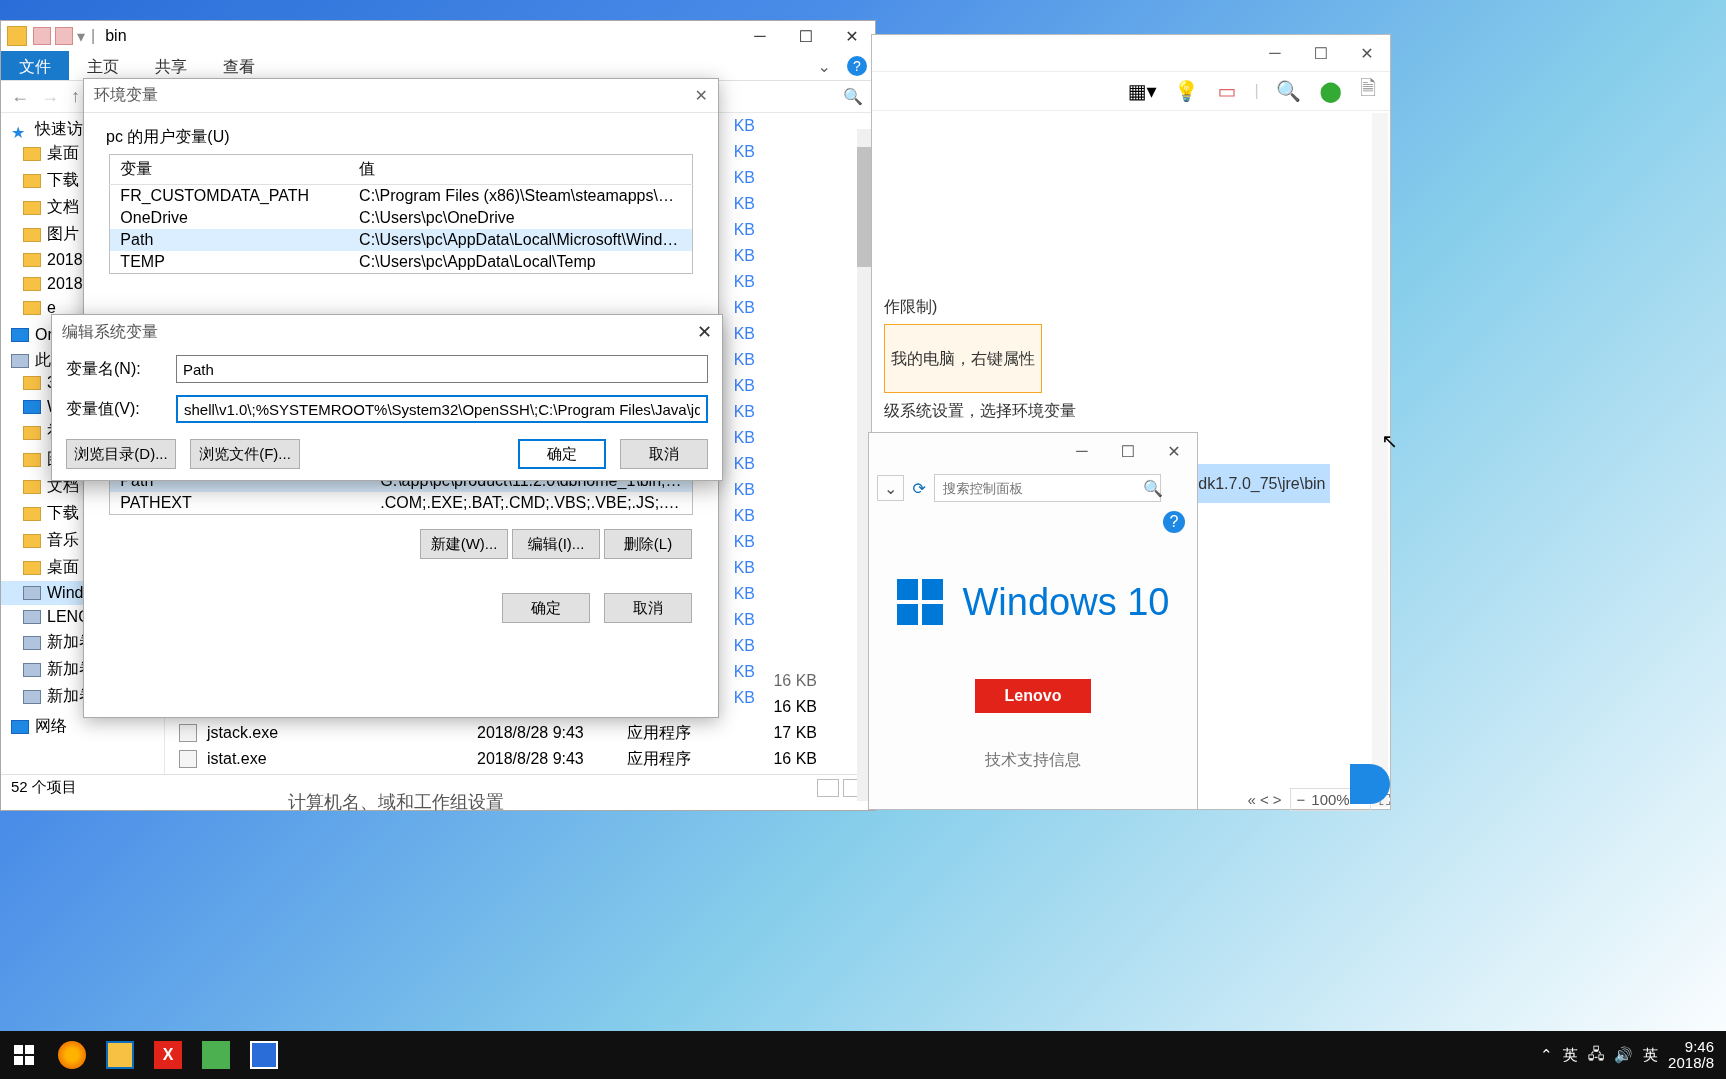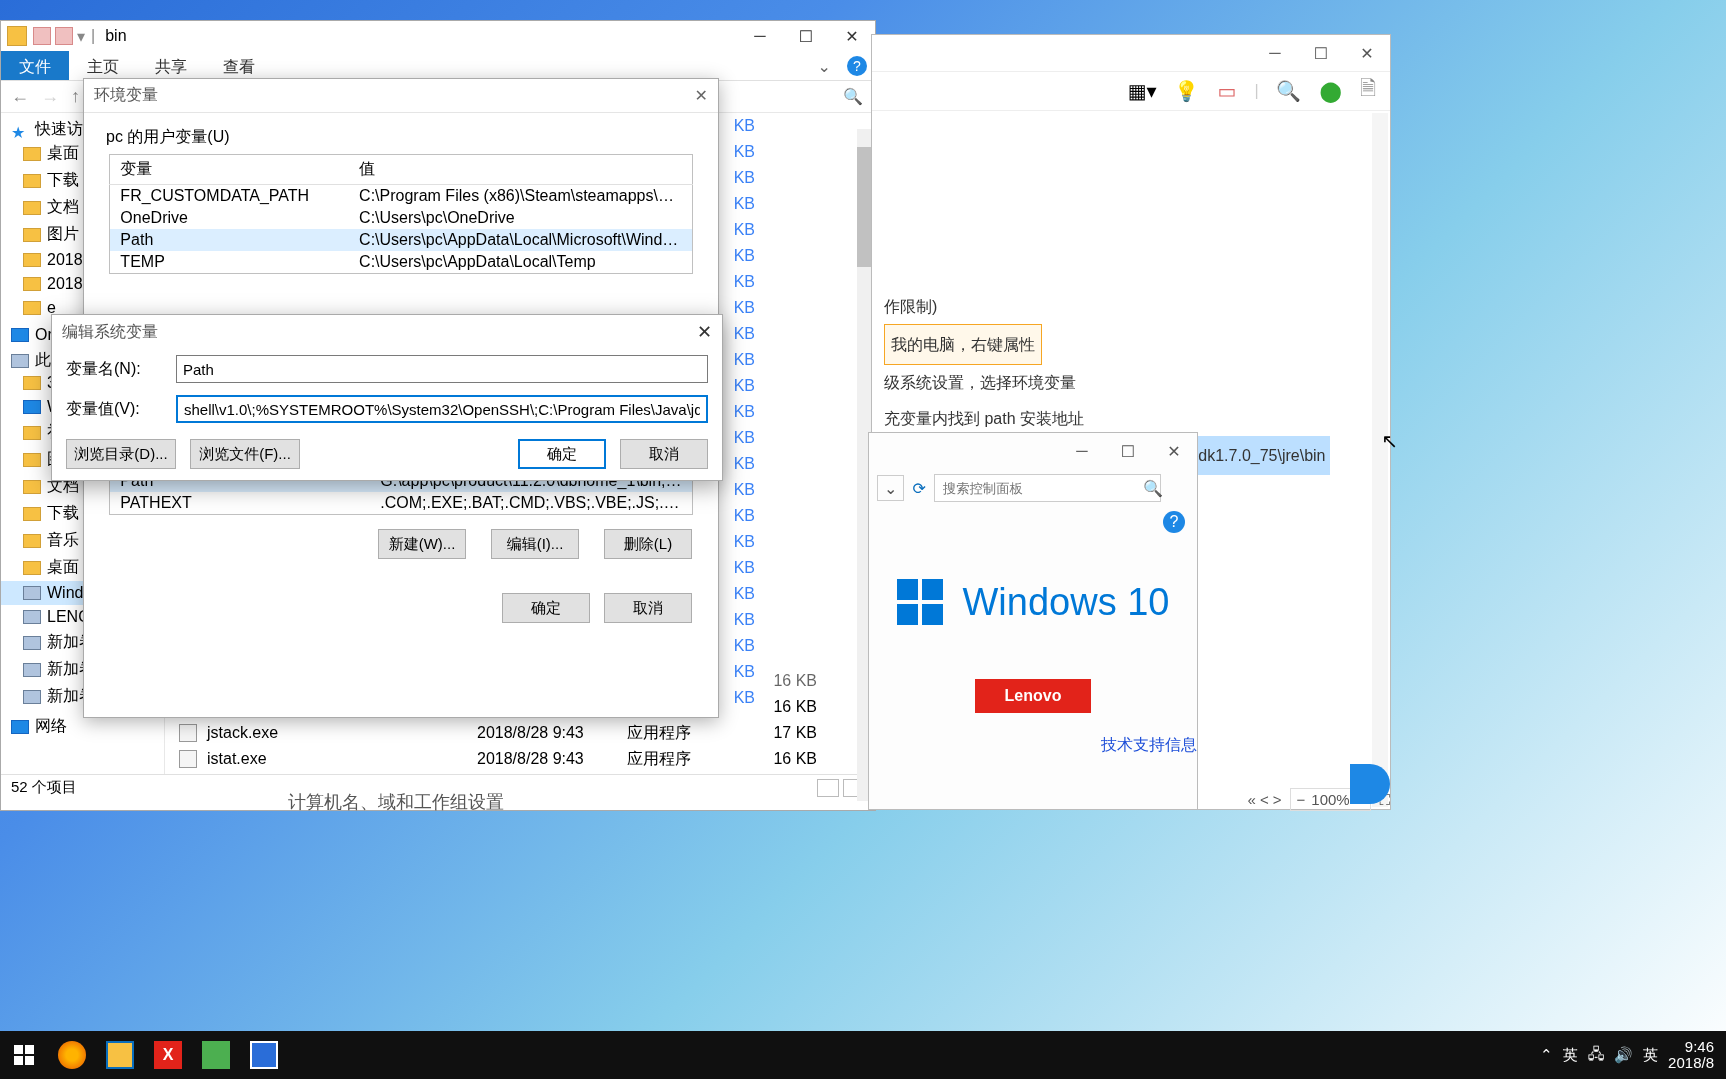--- a/index.html
+++ b/index.html
@@ -55,21 +55,21 @@
 
 
 .dlg-env { position: absolute; left: 83px; top: 78px; width: 636px; height: 640px; background: #fff; border: 1px solid #aaa; box-shadow: 0 4px 18px rgba(0,0,0,.3); }
 .dlg-env .titlebar { height: 34px; display: flex; align-items: center; padding: 0 10px; border-bottom: 1px solid #e5e5e5; color: #555; }
 .dlg-env .titlebar .close { margin-left: auto; color: #666; }
 .dlg-env .section-label { padding: 14px 18px 6px 22px; }
 .dlg-env table { width: 92%; margin: 0 auto; border: 1px solid #c0c0c0; border-collapse: collapse; }
 .dlg-env th { text-align: left; padding: 4px 10px; background: #fff; border-bottom: 1px solid #e0e0e0; font-weight: normal; }
 .dlg-env td { padding: 2px 10px; white-space: nowrap; overflow: hidden; text-overflow: ellipsis; max-width: 300px; }
 .dlg-env tr.selected td { background: #dbeeff; }
-.dlg-env .btnrow { display: flex; gap: 25px; justify-content: flex-end; padding: 14px 26px; }
+.dlg-env .btnrow { display: flex; gap: 4px; justify-content: flex-end; padding: 14px 26px; }
 .dlg-env .btnrow button, .dlg-edit .btnrow button, .dlg-env .okrow button { width: 88px; height: 30px; background: #e1e1e1; border: 1px solid #adadad; cursor: pointer; font-size: 15px; }
 .dlg-env .okrow { display: flex; gap: 14px; justify-content: flex-end; padding: 20px 26px; }
 
 
 .dlg-edit { position: absolute; left: 51px; top: 314px; width: 672px; height: 167px; background: #fff; border: 1px solid #aaa; box-shadow: 0 6px 22px rgba(0,0,0,.35); }
 .dlg-edit .titlebar { height: 34px; display: flex; align-items: center; padding: 0 10px; color: #555; }
 .dlg-edit .titlebar .close { margin-left: auto; color: #333; font-size: 18px; }
 .dlg-edit .row { display: flex; align-items: center; padding: 6px 14px; gap: 14px; }
 .dlg-edit .row label { width: 96px; }
 .dlg-edit .row input { flex: 1; height: 28px; border: 1px solid #7a7a7a; padding: 0 6px; font-size: 15px; }
@@ -80,41 +80,41 @@
 .dlg-edit .btnrow button.primary { border: 2px solid #0078d7; background: #fff; }
 
 
 .editor { position: absolute; right: 335px; top: 34px; width: 520px; height: 776px; background: #fff; border: 1px solid #bbb; }
 .editor .winbtns { height: 36px; display: flex; justify-content: flex-end; }
 .editor .winbtns div { width: 46px; display: flex; align-items: center; justify-content: center; color: #555; }
 .editor .toolbar { height: 40px; display: flex; align-items: center; justify-content: flex-end; gap: 18px; padding: 0 14px; border-top: 1px solid #eee; border-bottom: 1px solid #eee; }
 .editor .toolbar .icon { font-size: 20px; }
 .editor .content { padding: 18px 12px; color: #333; line-height: 2.2; }
 .editor .content .line { white-space: nowrap; }
-.editor .content .line.hl { border: 1px solid #f6a623; background: #fff8ea; padding: 2px 6px; display: inline-block; }
+.editor .content .line.hl { border: 1px solid #f6a623; background: #fff8ea; padding: 16px 6px; display: inline-block; }
 .editor .content .line.sel { background: #bcdfff; display: inline-block; padding: 2px 4px; }
 .editor .scrollbar { position: absolute; right: 2px; top: 78px; bottom: 2px; width: 16px; background: #f5f5f5; }
 .editor .cursor-arrow { position: absolute; right: -8px; top: 394px; font-size: 20px; }
 
 
 .about { position: absolute; left: 868px; top: 432px; width: 330px; height: 378px; background: #fdfdfd; border: 1px solid #bbb; }
 .about .winbtns { height: 36px; display: flex; justify-content: flex-end; }
 .about .winbtns div { width: 46px; display: flex; align-items: center; justify-content: center; color: #555; }
 .about .searchrow { display: flex; align-items: center; height: 38px; padding: 0 8px; gap: 8px; }
 .about .searchrow .chev { padding: 0 6px; color: #555; border: 1px solid #ccc; height: 26px; display: flex; align-items: center; }
 .about .searchrow .refresh { color: #0a6ebd; }
 .about .searchrow input { flex: 1; height: 28px; border: 1px solid #ccc; padding: 0 8px; color: #777; }
 .about .searchrow .mag { position: relative; left: -26px; color: #0a6ebd; }
 .about .help { width: 22px; height: 22px; border-radius: 50%; background: #1e88e5; color: #fff; display: flex; align-items: center; justify-content: center; margin: 4px 12px 0 auto; }
 .about .logo { display: flex; align-items: center; justify-content: center; gap: 20px; margin-top: 46px; }
 .about .logo .winflag { width: 46px; height: 46px; display: grid; grid-template: 1fr 1fr / 1fr 1fr; gap: 4px; }
 .about .logo .winflag span { background: #0078d7; }
 .about .logo .txt { font-size: 38px; color: #0078d7; font-weight: 300; }
 .about .lenovo { margin: 54px auto 0 auto; width: 116px; height: 34px; background: #e2231a; color: #fff; text-align: center; line-height: 34px; font-weight: bold; }
-.about .support { text-align: right; margin-top: 22px; color: #1d4ed8; }
+.about .support { text-align: center; margin-top: 37px; color: #737373; }
 
 
 .secondary { position: absolute; left: 288px; top: 790px; color: #555; font-size: 18px; }
 .secondary-right { position: absolute; right: 336px; top: 788px; display: flex; align-items: center; gap: 8px; color: #555; font-size: 15px; }
 .secondary-right .zoombox { border: 1px solid #ddd; padding: 2px 6px; display: flex; align-items: center; gap: 6px; }
 
 
 .taskbar { position: absolute; left: 0; bottom: 0; width: 100%; height: 48px; background: #101010; display: flex; align-items: center; }
 .taskbar .start { width: 48px; height: 48px; display: flex; align-items: center; justify-content: center; }
 .taskbar .start .flag { width: 20px; height: 20px; display: grid; grid-template: 1fr 1fr / 1fr 1fr; gap: 2px; }

